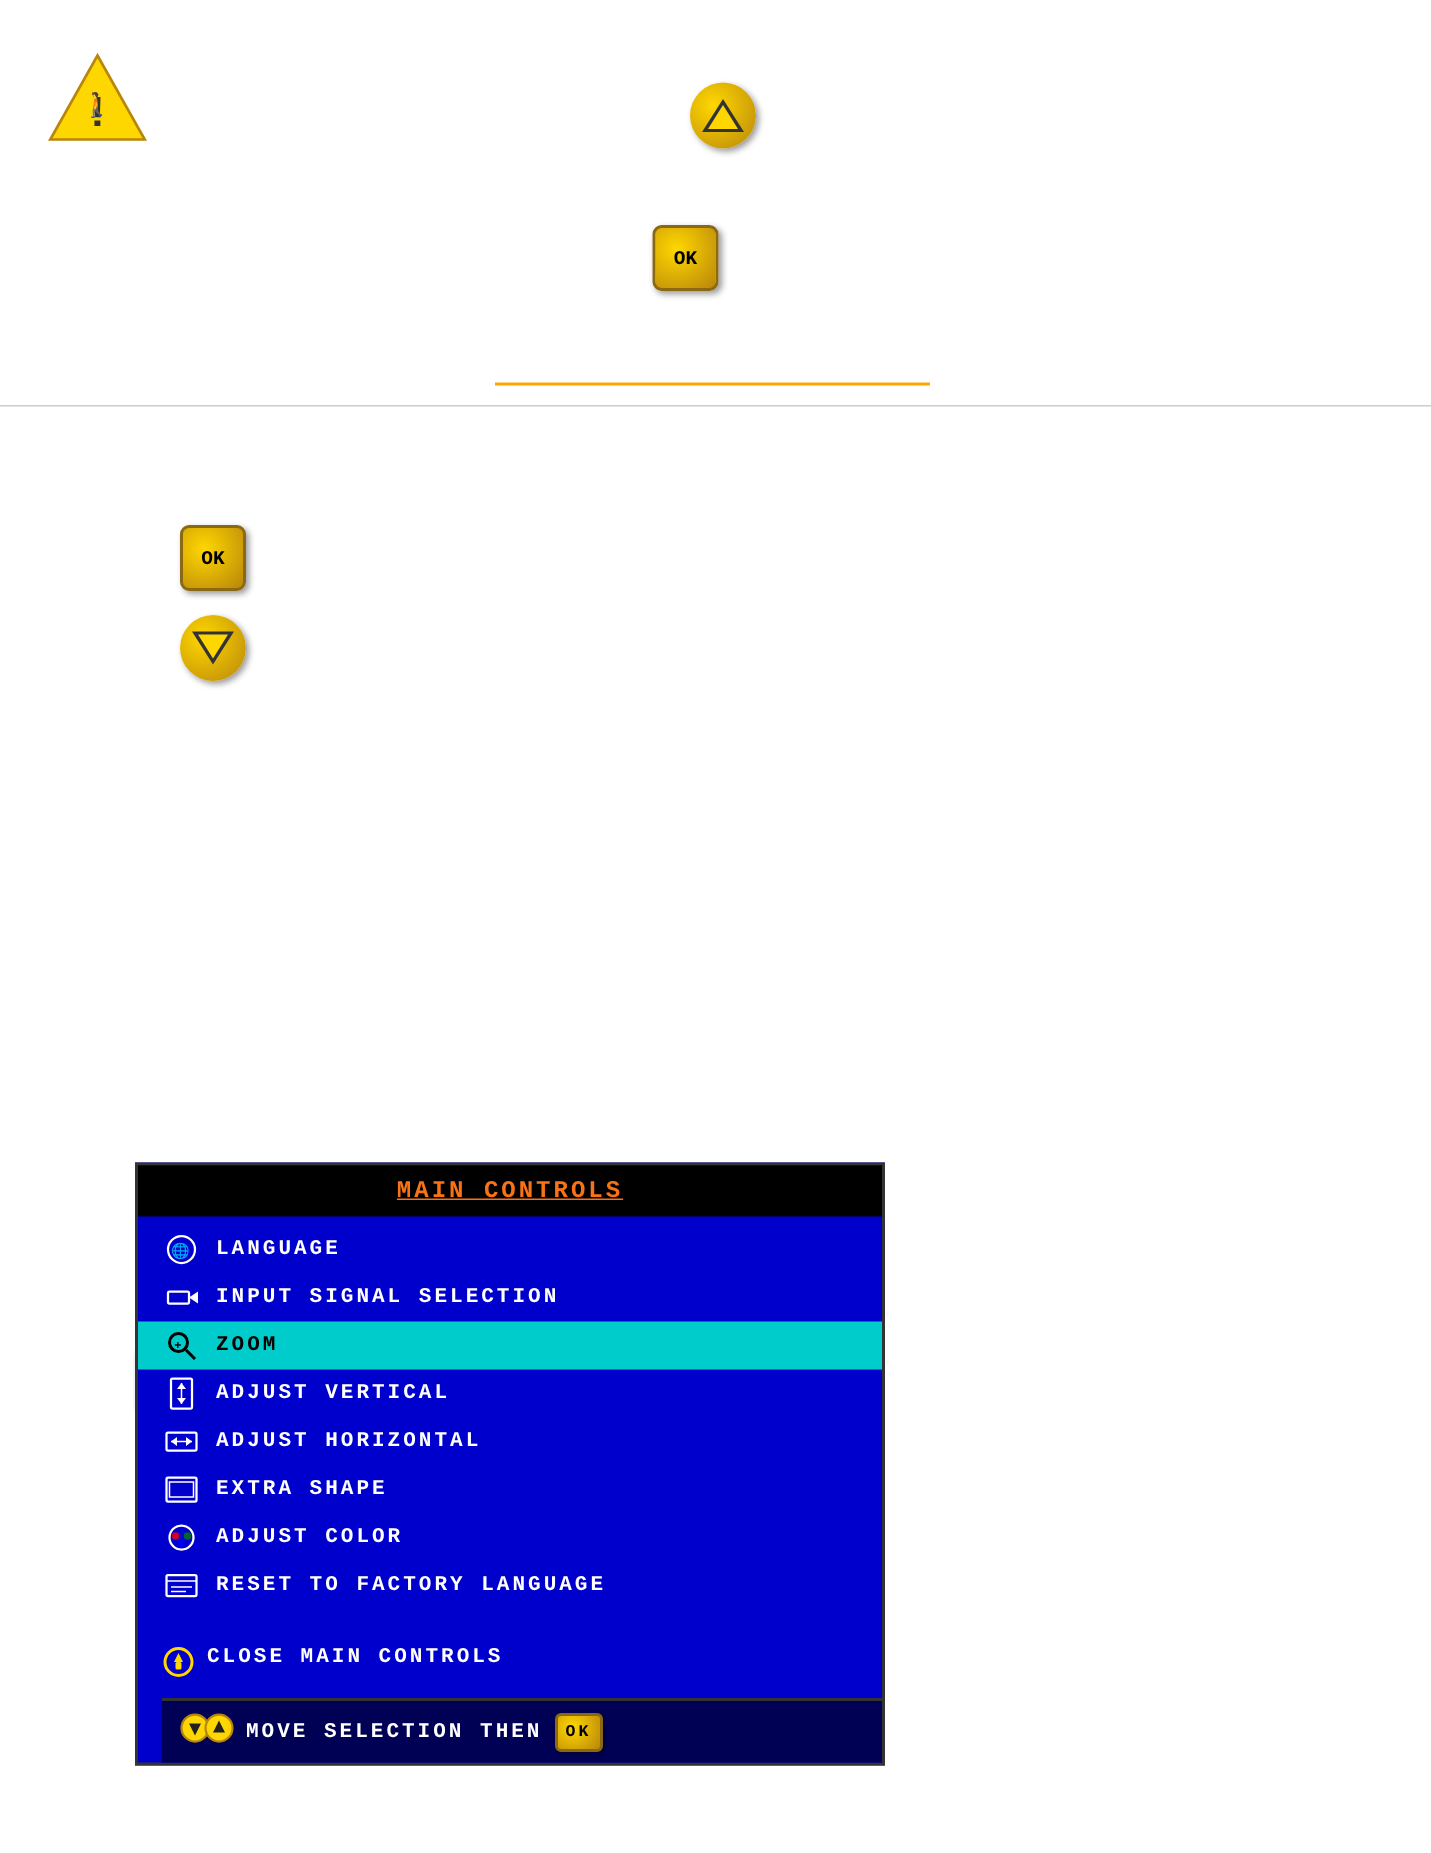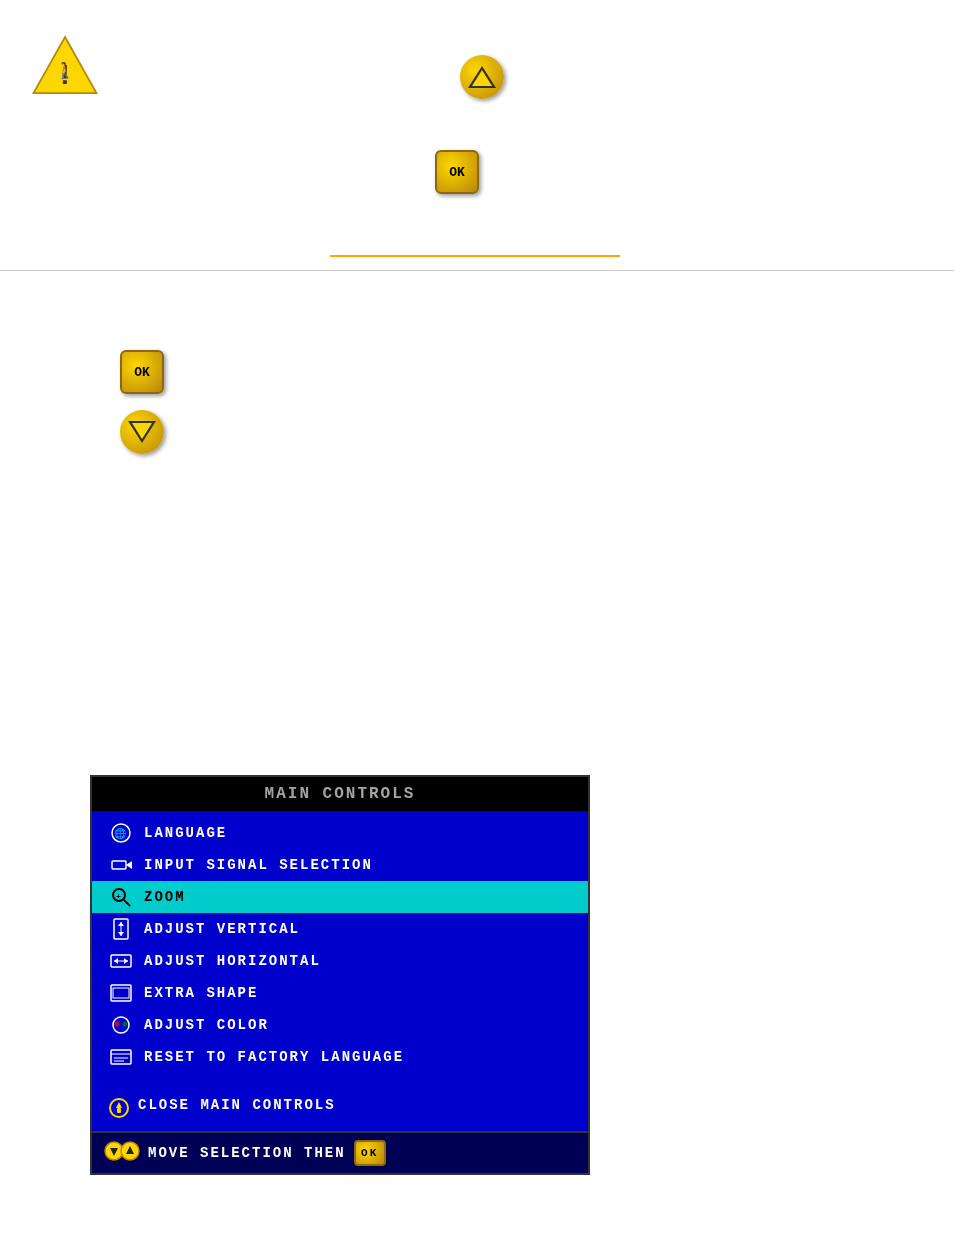--- a/index.html
+++ b/index.html
@@ -57,25 +57,26 @@
       top: 300px;
       width: 500px;
       background: #0000cc;
       border: 2px solid #333;
       font-family: 'Courier New', Courier, monospace;
       font-weight: bold;
     }
 
     .osd-title-bar {
       background: #000000;
-      color: #a3a3a3;
+      color: #f97316;
       text-align: center;
       padding: 8px 0;
       font-size: 16px;
       letter-spacing: 2px;
+      text-decoration: underline;
     }
 
     .osd-items {
       padding: 6px 0;
     }
 
     .osd-item {
       display: flex;
       align-items: center;
       padding: 5px 16px;
@@ -121,20 +122,21 @@
     .osd-bottom-bar {
       background: #000055;
       border-top: 2px solid #333;
       display: flex;
       align-items: center;
       padding: 7px 12px;
       gap: 8px;
       color: #ffffff;
       font-size: 14px;
       letter-spacing: 2px;
+      margin-left: 16px;
     }
 
     
     .btn-circle-gold {
       width: 44px;
       height: 44px;
       border-radius: 50%;
       background: radial-gradient(circle at 35% 35%, #FFD700, #B8860B);
       display: flex;
       align-items: center;

